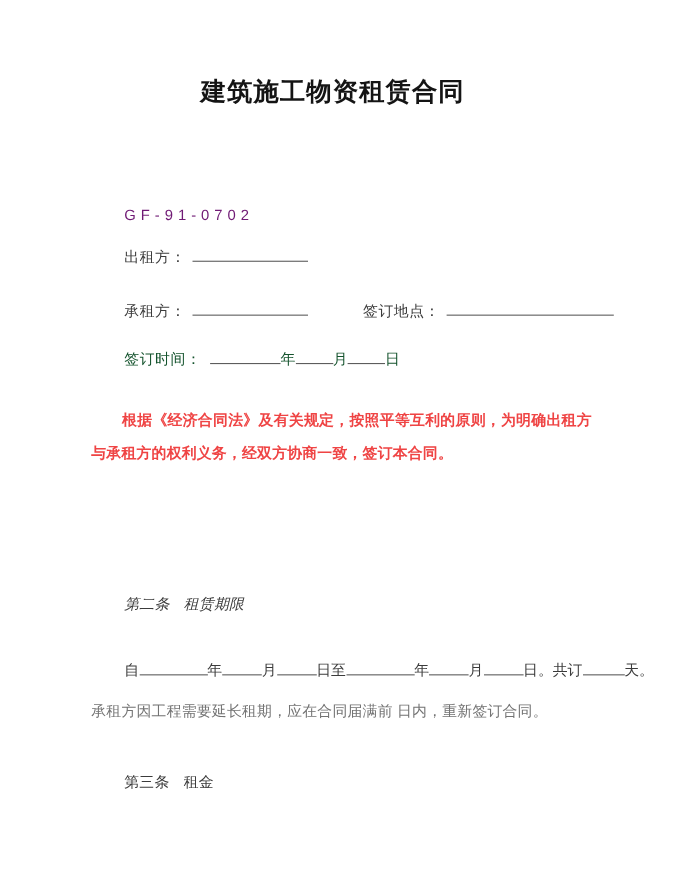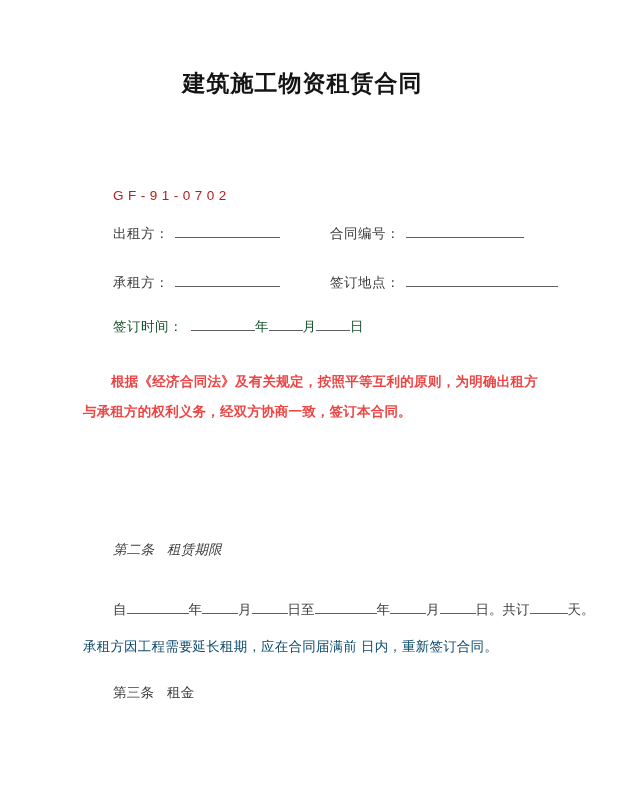--- a/index.html
+++ b/index.html
@@ -38,21 +38,21 @@
     white-space: nowrap;
   }
 
   
   .form-code {
     position: absolute;
     top: 188px;
     left: 113px;
     font-size: 13.5px;
     letter-spacing: 4.5px;
-    color: #b91c1c;
+    color: #701a75;
     white-space: nowrap;
   }
 
   
   .field-row {
     position: absolute;
     left: 0;
     width: 619px;
     height: 22px;
   }
@@ -121,40 +121,40 @@
   .clause {
     position: absolute;
     left: 113px;
     font-size: 13.5px;
     color: #3b3b3b;
     white-space: nowrap;
     letter-spacing: 0.2px;
   }
   .clause-1 { top: 478px; }
   .clause-2 { top: 541px; font-style: italic; }
-  .clause-3 { top: 684px; }
+  .clause-3 { top: 702px; }
   .clause-num { margin-right: 9px; }
 
   
   .term-line {
     position: absolute;
     top: 601px;
     left: 113px;
     font-size: 13.5px;
     color: #3b3b3b;
     white-space: nowrap;
     display: flex;
     align-items: baseline;
   }
   .term-note {
     position: absolute;
     top: 638px;
     left: 83px;
     font-size: 13.5px;
-    color: #0c4a6e;
+    color: #737373;
     white-space: nowrap;
     letter-spacing: 0.2px;
   }
   .ib-year  { width: 62px; }
   .ib-month { width: 36px; }
   .ib-day   { width: 36px; }
   .ib-total { width: 38px; }
 </style>
 </head>
 <body>
@@ -162,24 +162,20 @@
 <div class="page">
 
   <div class="doc-title">建筑施工物资租赁合同</div>
 
   <div class="form-code">GF-91-0702</div>
 
   <div class="field-row row1">
     <div class="field col-left">
       <span class="field-label">出租方：</span>
       <span class="blank-line bl-w105"></span>
-    </div>
-    <div class="field col-right">
-      <span class="field-label">合同编号：</span>
-      <span class="blank-line bl-w118"></span>
     </div>
   </div>
 
   <div class="field-row row2">
     <div class="field col-left">
       <span class="field-label">承租方：</span>
       <span class="blank-line bl-w105"></span>
     </div>
     <div class="field col-right">
       <span class="field-label">签订地点：</span>

